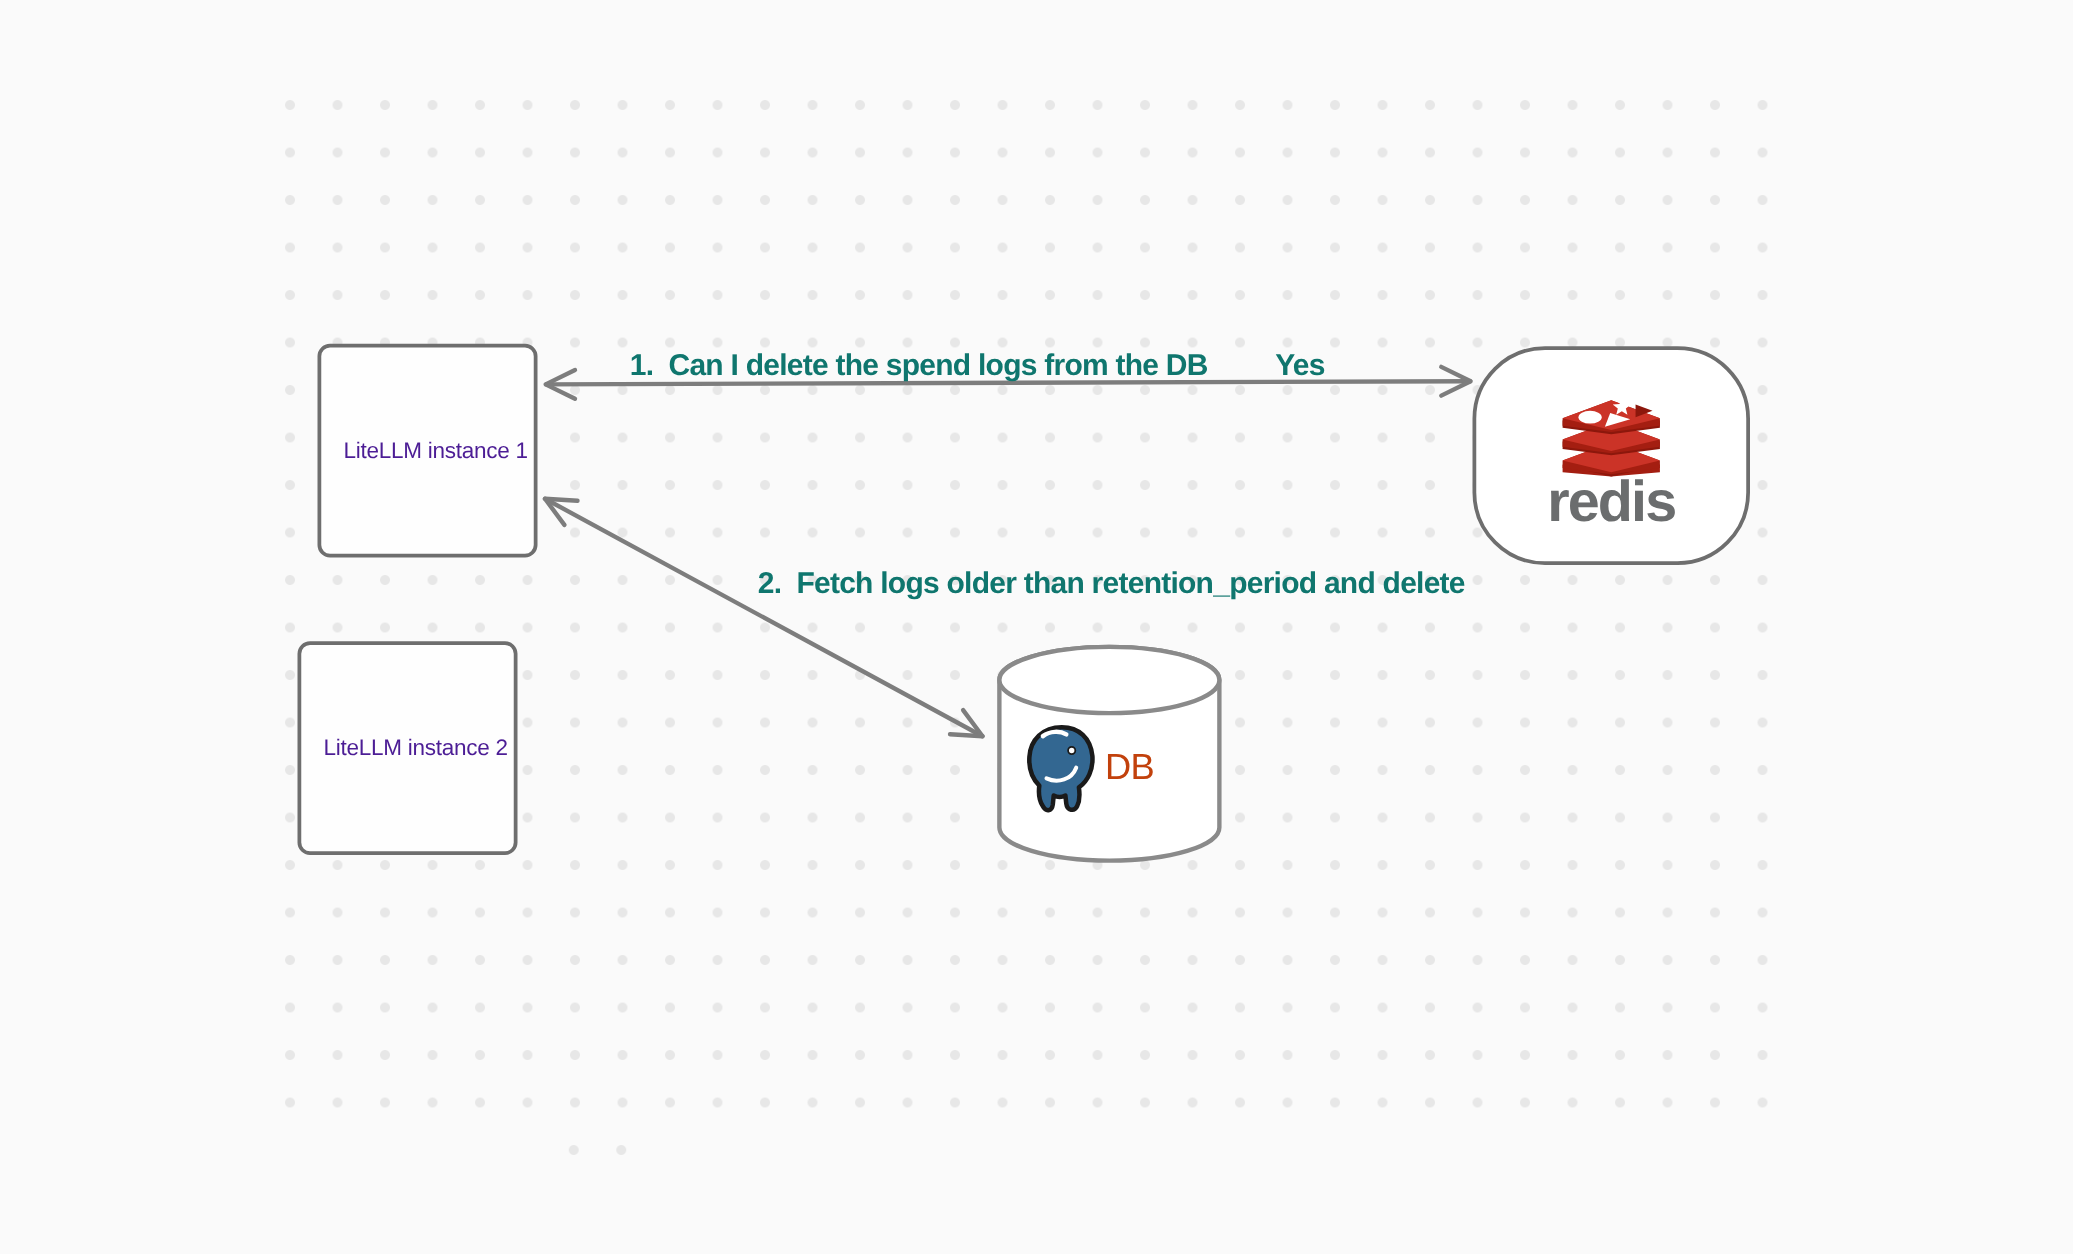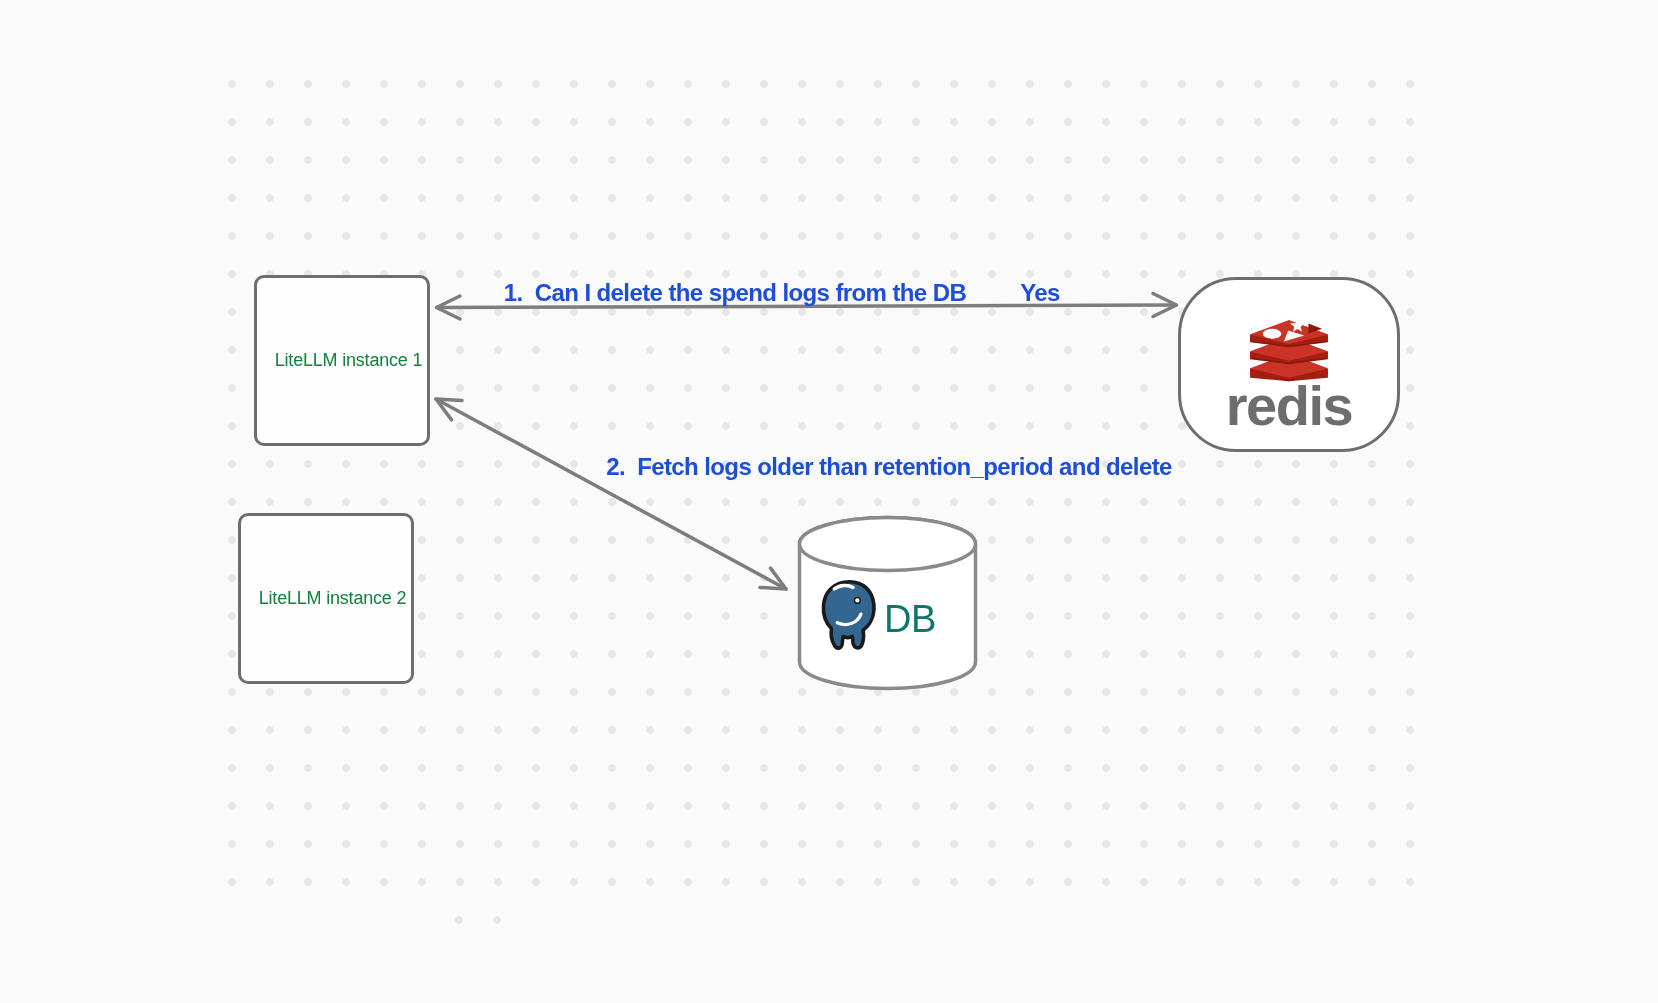--- a/index.html
+++ b/index.html
@@ -23,45 +23,45 @@
     stroke-linecap:round;stroke-linejoin:round;
   }
 
   .inst-box{
     position:absolute;width:176px;height:171px;
     background:#fefefe;border:3.5px solid #6e6e6e;border-radius:10px;
     box-sizing:border-box;
     display:flex;align-items:center;justify-content:center;
   }
   .inst-box span{
-    font-size:18px;color:#15803d;letter-spacing:-0.2px;white-space:nowrap;margin-left:13px;
+    font-size:18px;color:#4c1d95;letter-spacing:-0.2px;white-space:nowrap;margin-left:13px;
   }
 
   .edge-label{
     position:absolute;transform:translateX(-50%);
-    font-size:24px;font-weight:700;color:#1d4ed8;
+    font-size:24px;font-weight:700;color:#0f766e;
     letter-spacing:-0.6px;white-space:pre;line-height:1;
   }
 
   .redis-node{
     position:absolute;left:1178px;top:277px;width:222px;height:175px;
     background:#ffffff;border:3.5px solid #6e6e6e;border-radius:58px;
     box-sizing:border-box;
   }
   .redis-logo{position:absolute;left:50%;top:36px;transform:translateX(-50%);}
   .redis-word{
     position:absolute;left:50%;top:98px;transform:translateX(-50%);
-    font-size:56px;font-weight:700;color:#6b6d6e;letter-spacing:-1.5px;line-height:1;
+    font-size:46px;font-weight:700;color:#6b6d6e;letter-spacing:-1.5px;line-height:1;
   }
 
   .cyl{position:absolute;left:796px;top:514px;}
   .pg-icon{position:absolute;left:812px;top:578px;}
   .db-text{
     position:absolute;left:884px;top:600px;
-    font-size:38px;color:#0f766e;line-height:1;letter-spacing:-0.5px;
+    font-size:29px;color:#c2410c;line-height:1;letter-spacing:-0.5px;
   }
 </style>
 </head>
 <body>
 
 <div class="canvas">
 
   <div class="dots dots-main"></div>
   <div class="dots dots-patch"></div>
 

